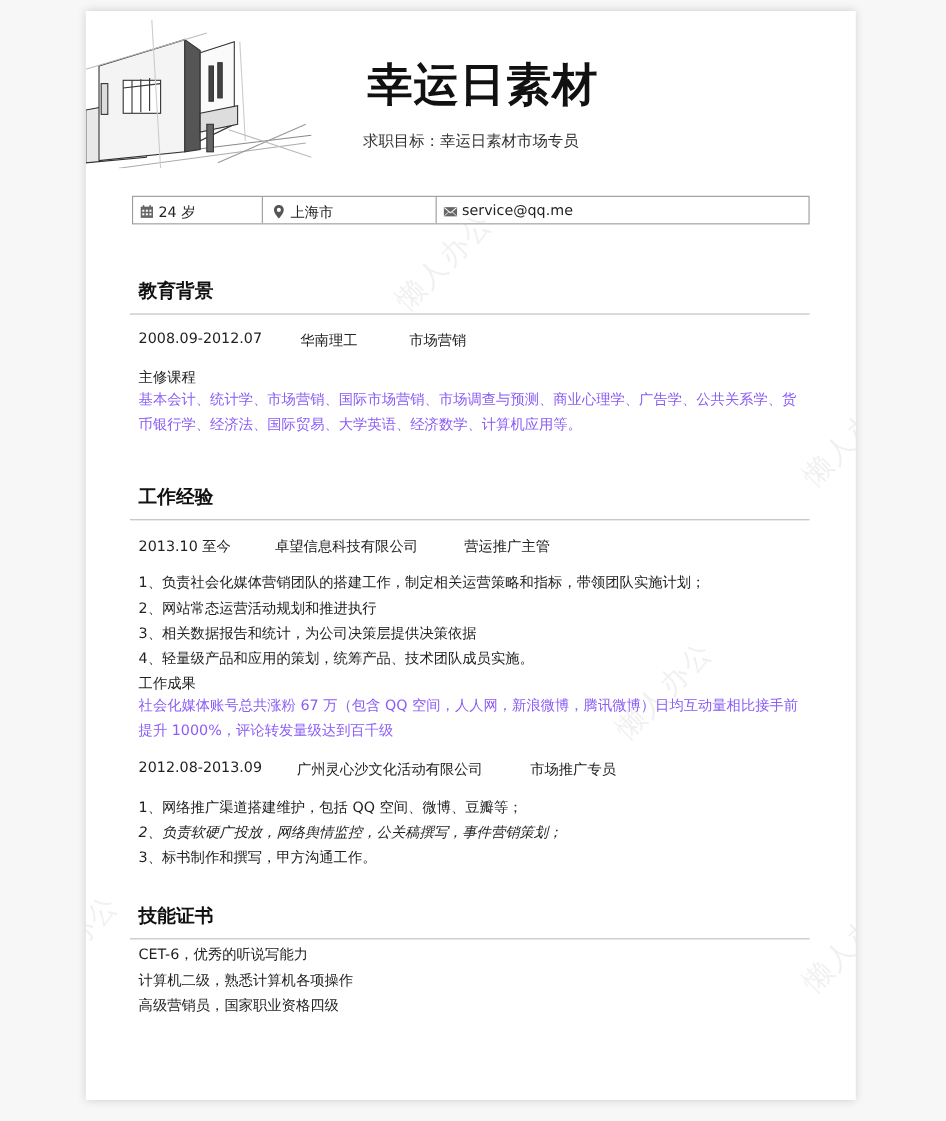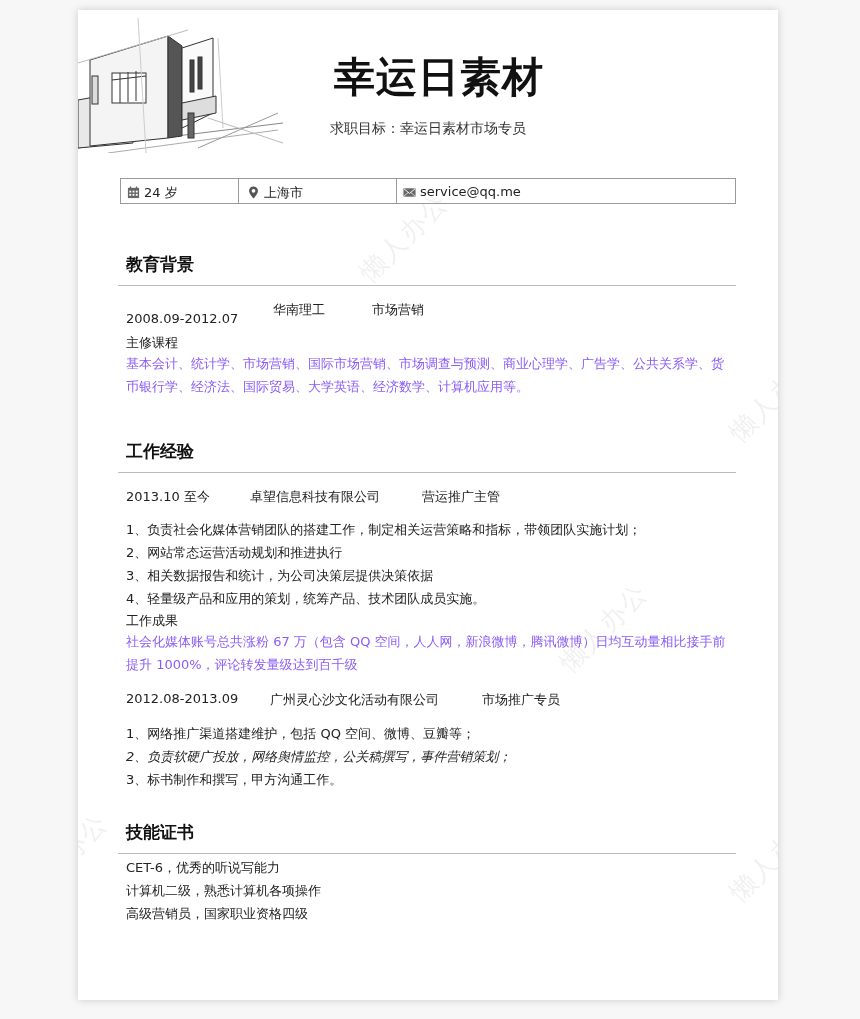--- a/index.html
+++ b/index.html
@@ -133,21 +133,21 @@
         <line x1="13" y1="11" x2="8.5" y2="7" stroke="#fff" stroke-width="0.8"></line>
       </svg>
       <span>service@qq.me</span>
     </div>
   </div>
 
   <div class="section" style="top:240px;">
     <div class="sec-title" style="top:3px;">教育背景</div>
     <div class="sec-rule" style="top:35px;"></div>
     <div class="row3" style="top:51px;">
-      <span style="left:0;margin-top:10px;">2008.09-2012.07</span>
+      <span style="left:0;">2008.09-2012.07</span>
       <span style="left:147px;">华南理工</span>
       <span style="left:246px;text-align:center;">市场营销</span>
     </div>
     <div class="line" style="top:84px;">主修课程</div>
     <div class="para" style="top:102px;">基本会计、统计学、市场营销、国际市场营销、市场调查与预测、商业心理学、广告学、公共关系学、货币银行学、经济法、国际贸易、大学英语、经济数学、计算机应用等。</div>
   </div>
 
   <div class="section" style="top:427px;">
     <div class="sec-title" style="top:3px;">工作经验</div>
     <div class="sec-rule" style="top:35px;"></div>

